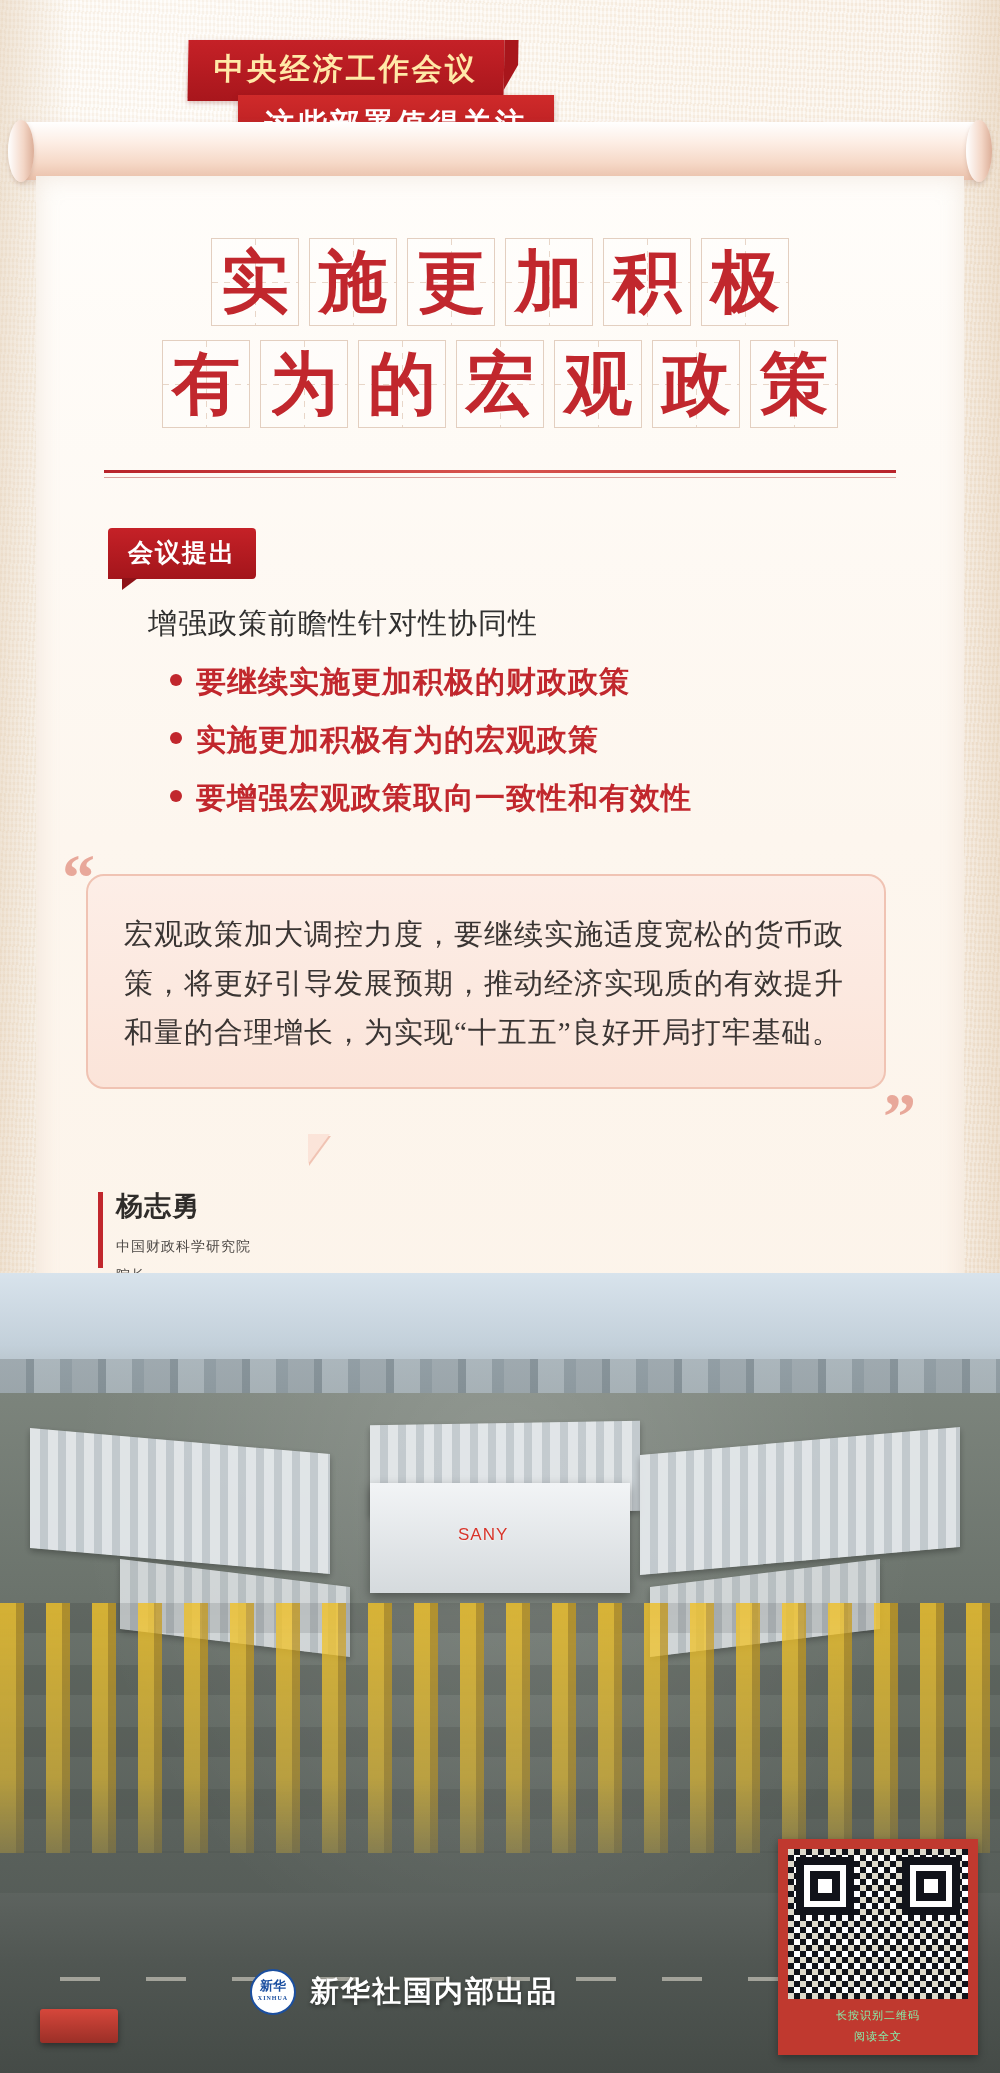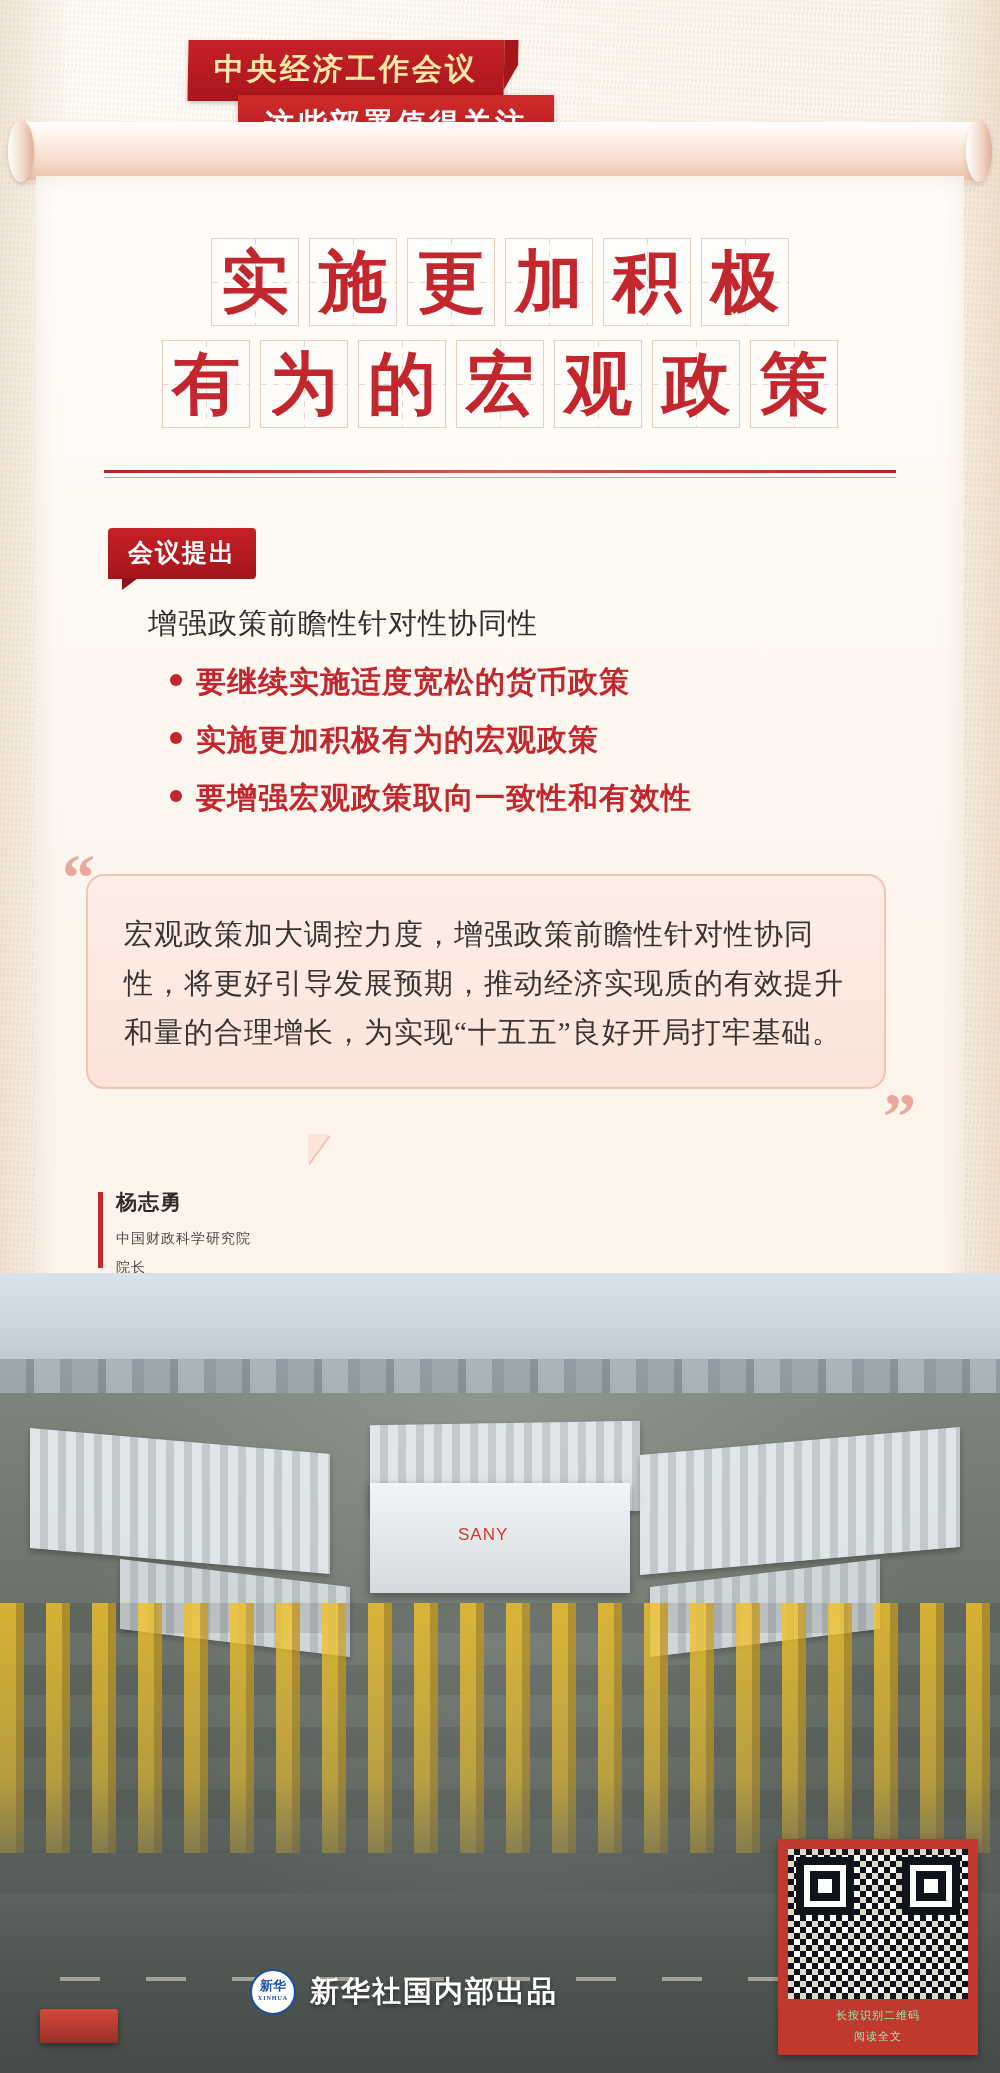--- a/index.html
+++ b/index.html
@@ -305,21 +305,21 @@
   }
   .author:before {
     content: "";
     position: absolute;
     left: 0; top: 4px;
     width: 5px; height: 76px;
     background: #c1272d;
   }
   .author-name {
     font-family: "Liberation Serif", serif;
-    font-size: 21px;
+    font-size: 27px;
     font-weight: bold;
     color: #2f2c2a;
     margin-bottom: 8px;
     letter-spacing: 1px;
   }
   .author-org, .author-title {
     font-family: "Liberation Serif", serif;
     font-size: 14px;
     color: #4c4845;
     line-height: 29px;
@@ -533,35 +533,35 @@
   <div class="title-rule"></div>
   <div class="title-rule2"></div>
 
   <div class="section-tag">会议提出</div>
 
   <div class="points">
     <div class="point-lead">增强政策前瞻性针对性协同性</div>
 
     <div class="point-item">
       <div class="point-dot"></div>
-      <div class="point-text">要继续实施适度宽松的货币政策</div>
+      <div class="point-text">要继续实施更加积极的财政政策</div>
     </div>
     <div class="point-item">
       <div class="point-dot"></div>
       <div class="point-text">实施更加积极有为的宏观政策</div>
     </div>
     <div class="point-item">
       <div class="point-dot"></div>
       <div class="point-text">要增强宏观政策取向一致性和有效性</div>
     </div>
   </div>
 
   <div class="quote-wrap">
     <div class="quote-mark-open">“</div>
-    <div class="quote-card">宏观政策加大调控力度，增强政策前瞻性针对性协同性，将更好引导发展预期，推动经济实现质的有效提升和量的合理增长，为实现“十五五”良好开局打牢基础。</div>
+    <div class="quote-card">宏观政策加大调控力度，要继续实施适度宽松的货币政策，将更好引导发展预期，推动经济实现质的有效提升和量的合理增长，为实现“十五五”良好开局打牢基础。</div>
     <div class="quote-tail"></div>
     <div class="quote-mark-close">”</div>
   </div>
 
   <div class="author">
     <div class="author-name">杨志勇</div>
     <div class="author-org">中国财政科学研究院</div>
     <div class="author-title">院长</div>
   </div>
 

